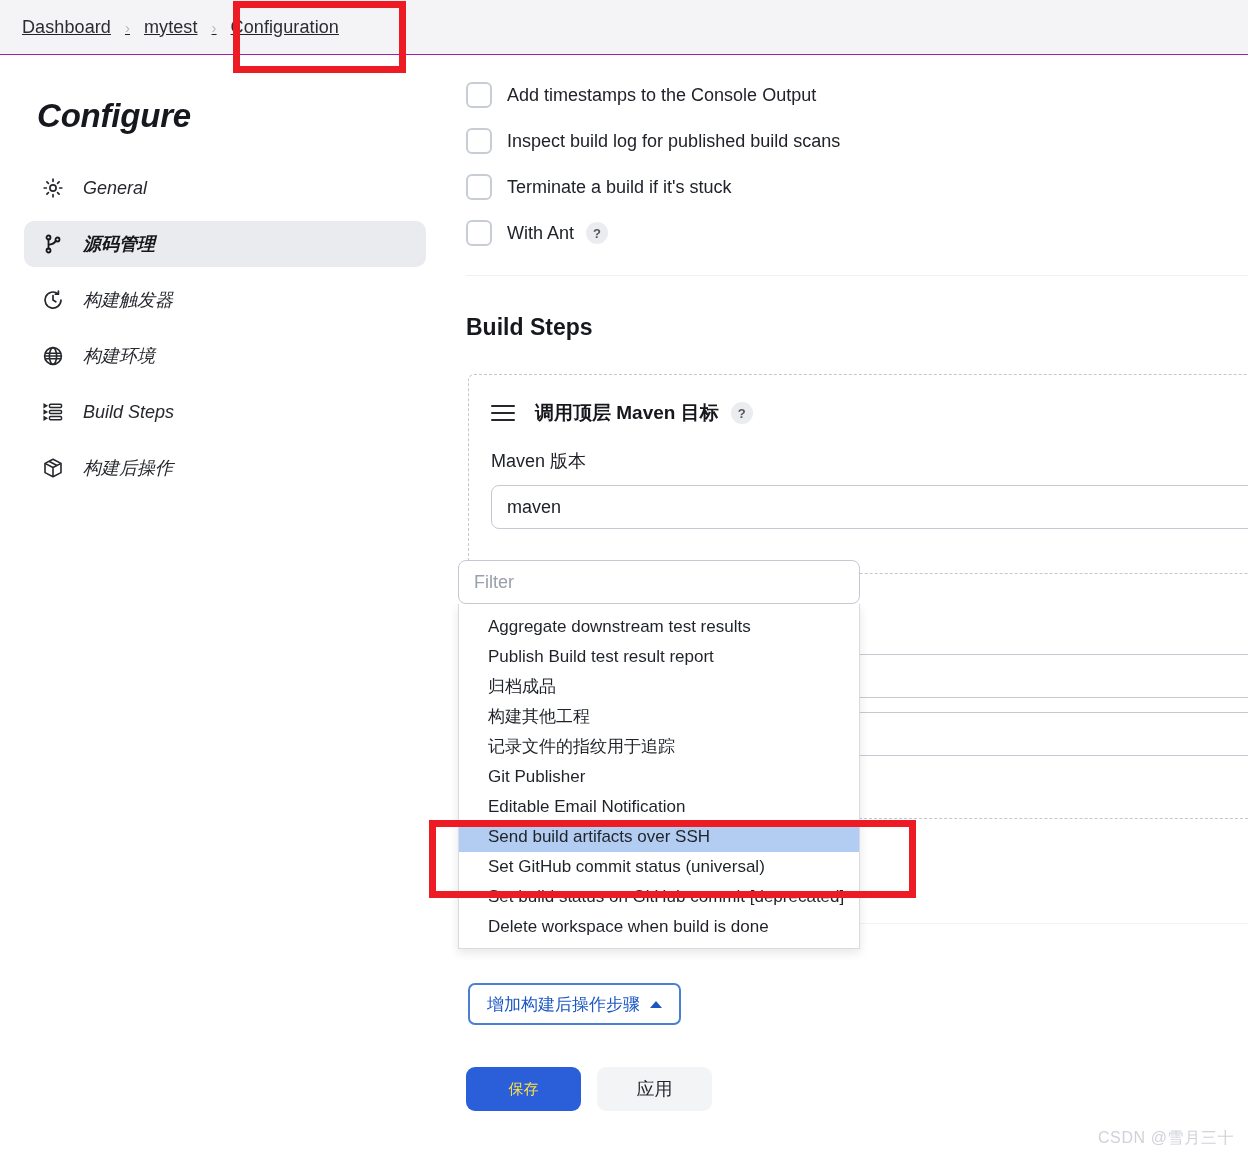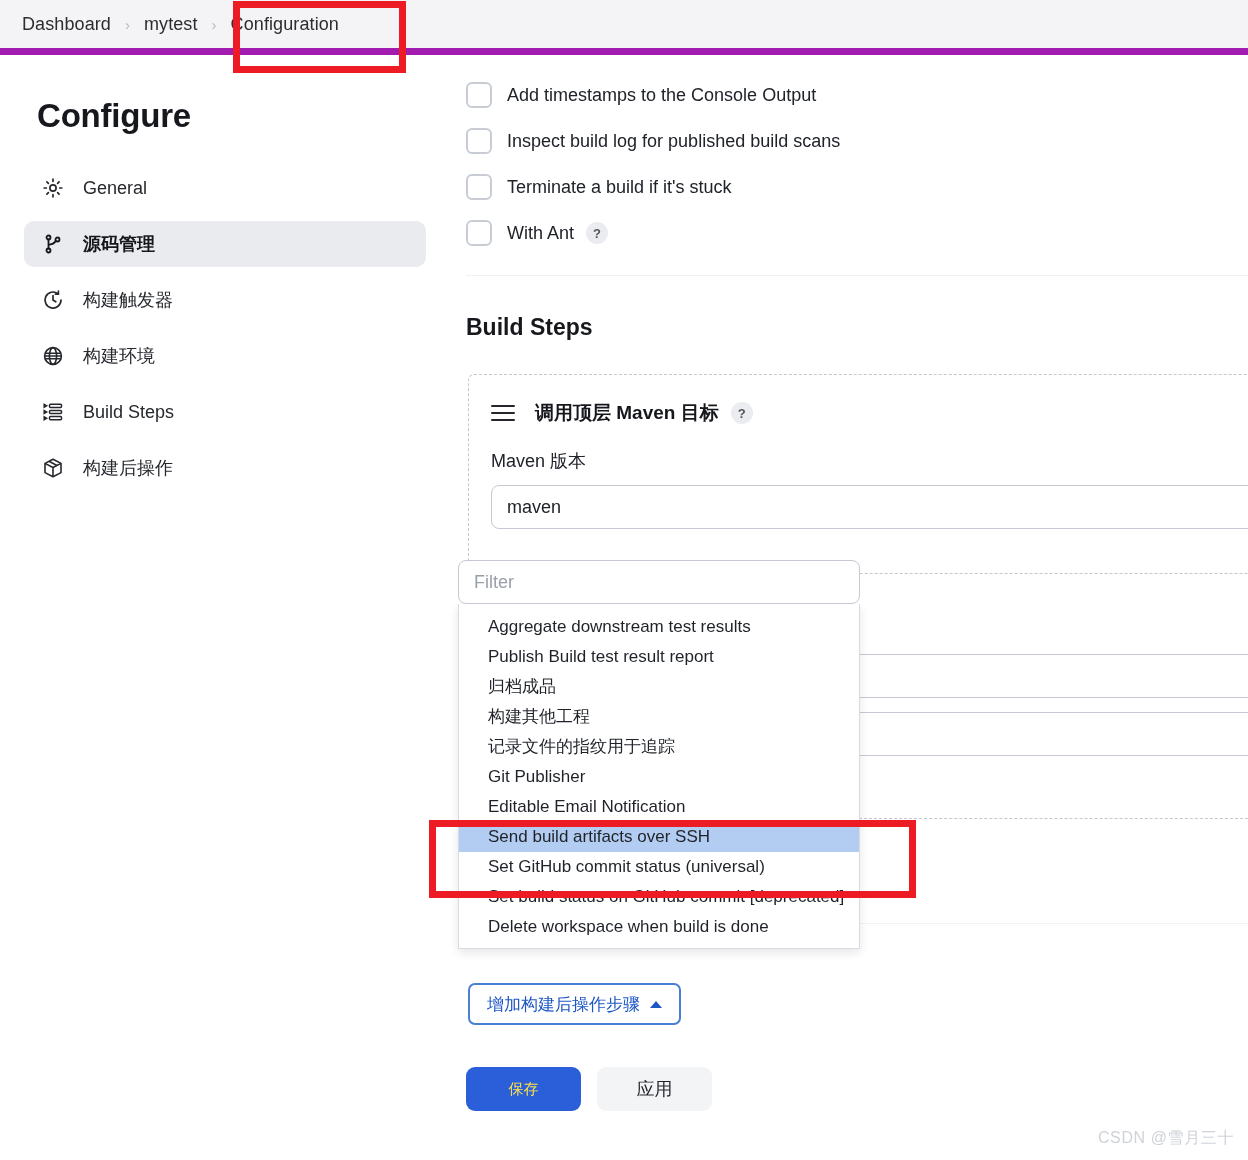--- a/index.html
+++ b/index.html
@@ -16,25 +16,26 @@
     position: relative;
   }
 
   
   .breadcrumb-bar {
     position: absolute;
     left: 0; top: 0;
     width: 1248px;
     height: 55px;
     background: #f4f4f6;
-    border-bottom: 7px solid #a21caf;
+    border-bottom: 1px solid #a21caf;
     display: flex;
     align-items: center;
     padding-left: 22px;
     box-sizing: border-box;
+    text-decoration: underline;
   }
   .crumb {
     font-size: 18px;
     color: #2b2d31;
     letter-spacing: .1px;
     white-space: nowrap;
   }
   .crumb-sep {
     color: #b6b8bf;
     font-size: 15px;
@@ -43,20 +44,21 @@
   }
 
   
   .sidebar {
     position: absolute;
     left: 0; top: 56px;
     width: 446px;
     height: 924px;
     background: #ffffff;
     box-sizing: border-box;
+    font-style: italic;
   }
   .page-title {
     font-size: 33px;
     font-weight: bold;
     color: #16181d;
     margin: 41px 0 0 37px;
     letter-spacing: -.2px;
   }
   .nav-list {
     margin-top: 30px;

